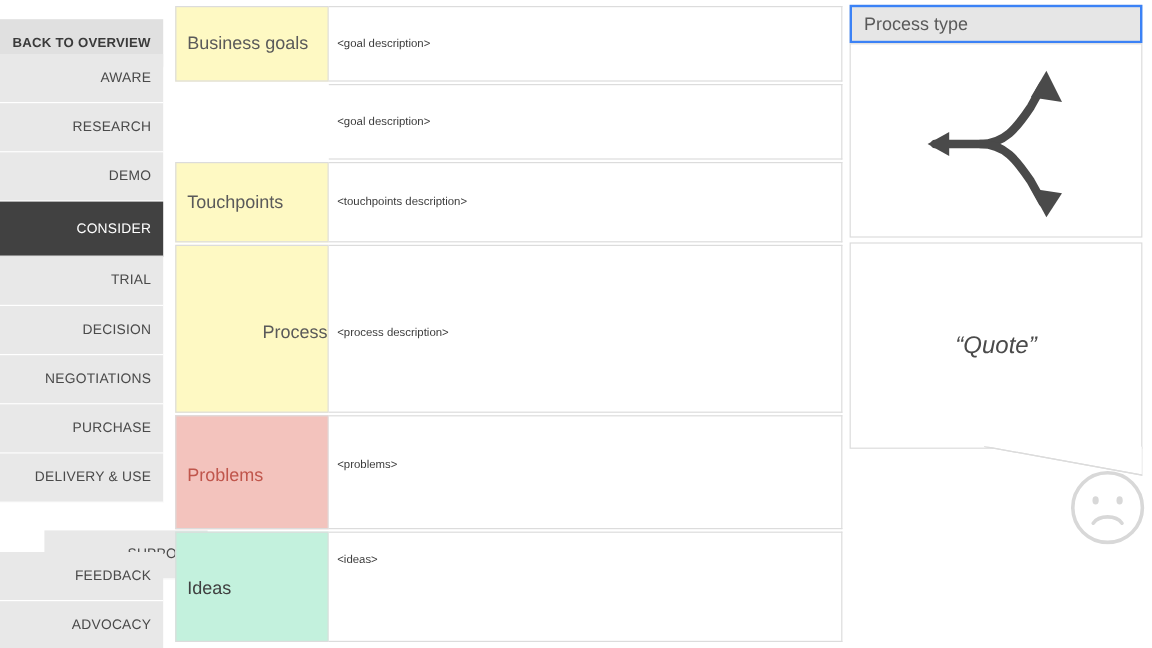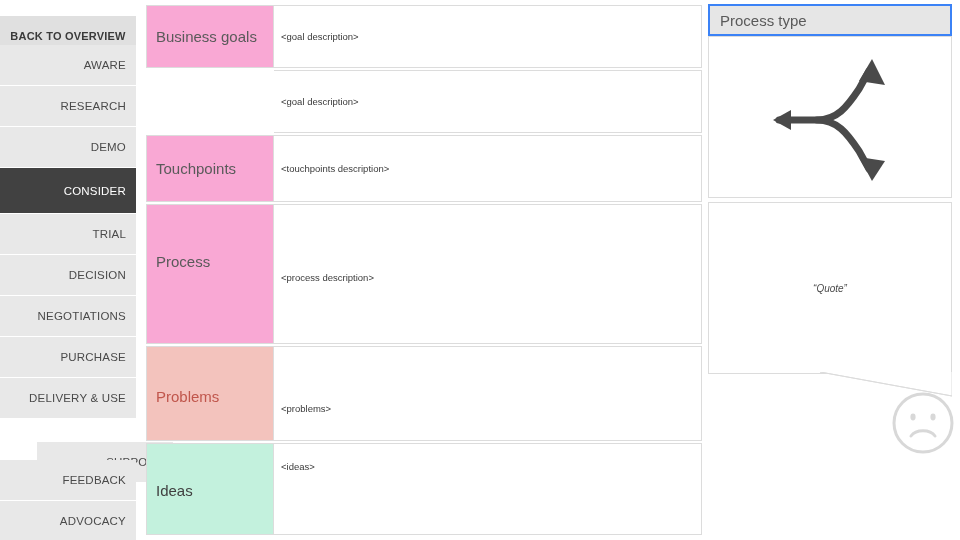--- a/index.html
+++ b/index.html
@@ -61,21 +61,21 @@
     position: absolute;
     left: 0;
   }
   .row-label {
     position: absolute;
     left: 0;
     top: 0;
     width: 128px;
     height: 100%;
     box-sizing: border-box;
-    background: #f9a8d4;
+    background: #fef9c3;
     border: 1px solid #dcdcdc;
     display: flex;
     align-items: flex-start;
     padding: 18px 0 0 9px;
     font-size: 15px;
     color: #5a5a5a;
   }
   .row-label.center {
     align-items: center;
     padding-top: 0;
@@ -137,21 +137,21 @@
     width: 244px;
     height: 172px;
     box-sizing: border-box;
     background: #ffffff;
     border: 1px solid #dcdcdc;
     display: flex;
     align-items: center;
     justify-content: center;
   }
   #quote-text {
-    font-size: 10px;
+    font-size: 20px;
     font-style: italic;
     color: #4a4a4a;
   }
   #quote-tail {
     position: absolute;
     left: 820px;
     top: 372px;
     width: 132px;
     height: 26px;
   }
@@ -233,33 +233,33 @@
   <div class="row" style="top:135px;width:556px;height:67px;">
     <div class="row-label center">
       <span>Touchpoints</span>
     </div>
     <div class="row-body center">
       <span>&lt;touchpoints description&gt;</span>
     </div>
   </div>
 
   <div class="row" style="top:204px;width:556px;height:140px;">
-    <div class="row-label" style="padding-top:48px;">
+    <div class="row-label" style="padding-top:64px;justify-content:flex-end;">
       <span>Process</span>
     </div>
     <div class="row-body" style="padding-top:67px;">
       <span>&lt;process description&gt;</span>
     </div>
   </div>
 
   <div class="row problems" style="top:346px;width:556px;height:95px;">
     <div class="row-label" style="padding-top:41px;text-align:right;">
       <span>Problems</span>
     </div>
-    <div class="row-body" style="padding-top:56px;">
+    <div class="row-body" style="padding-top:35px;">
       <span>&lt;problems&gt;</span>
     </div>
   </div>
 
   <div class="row ideas" style="top:443px;width:556px;height:92px;">
     <div class="row-label" style="padding-top:38px;">
       <span>Ideas</span>
     </div>
     <div class="row-body" style="">
       <span>&lt;ideas&gt;</span>

